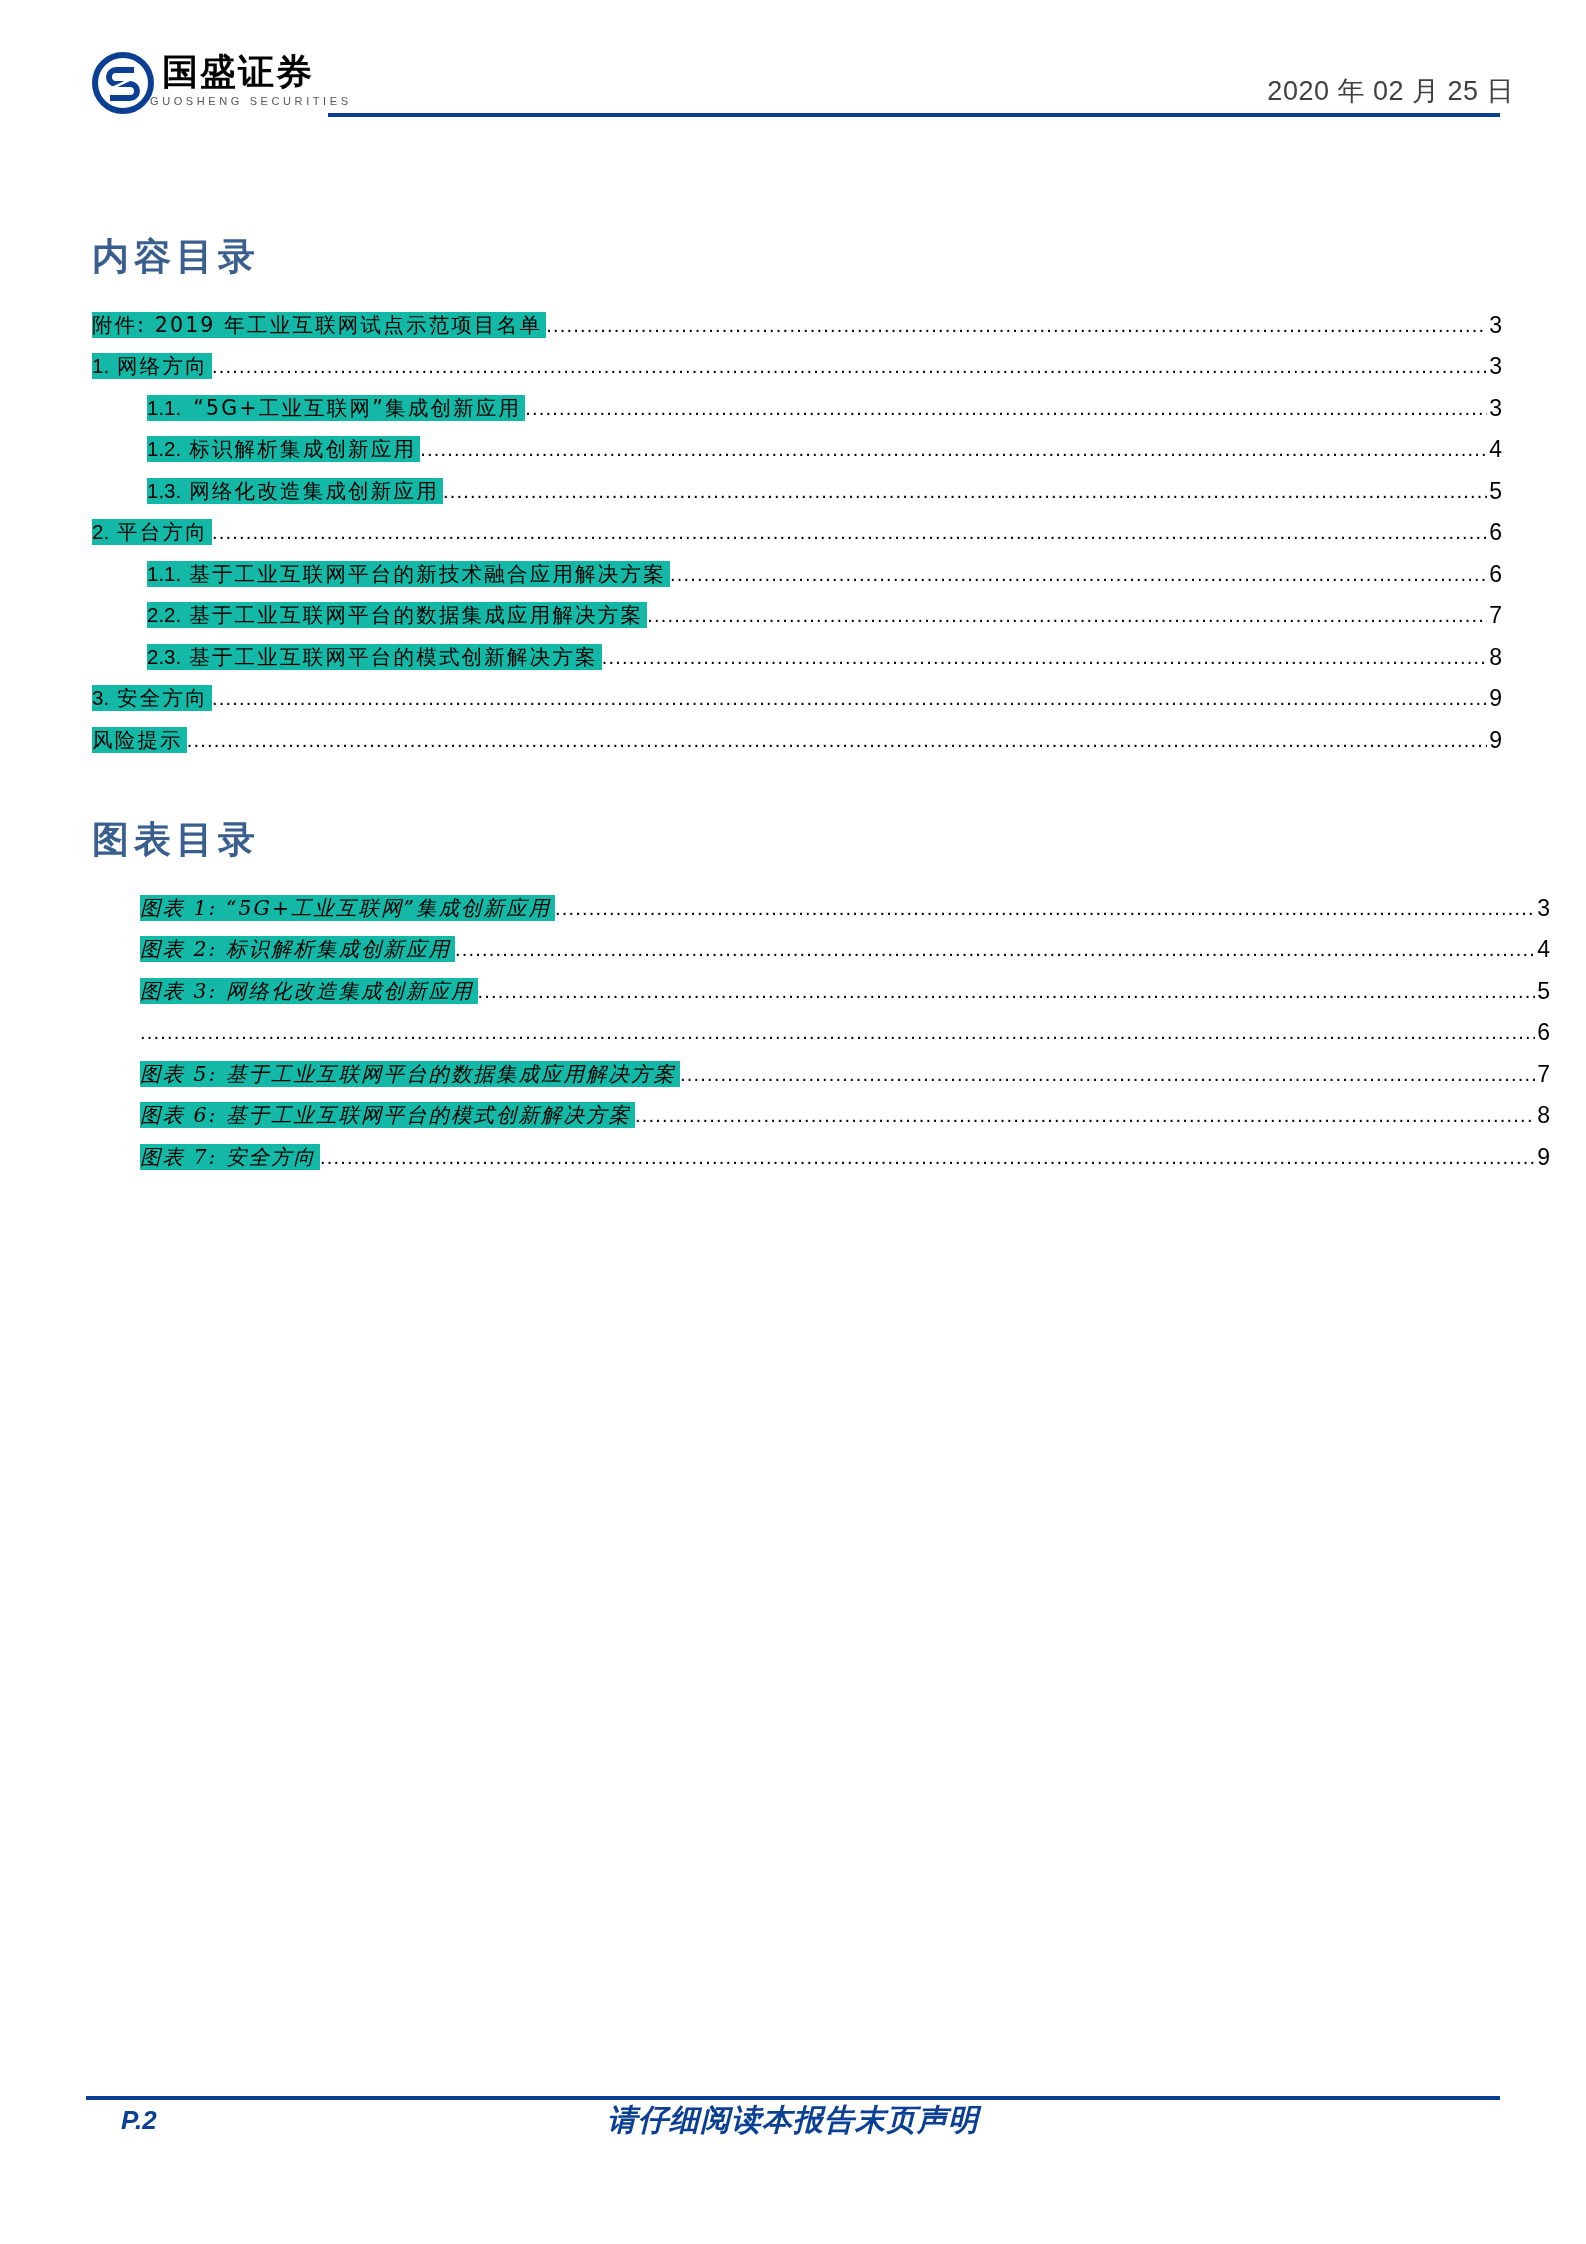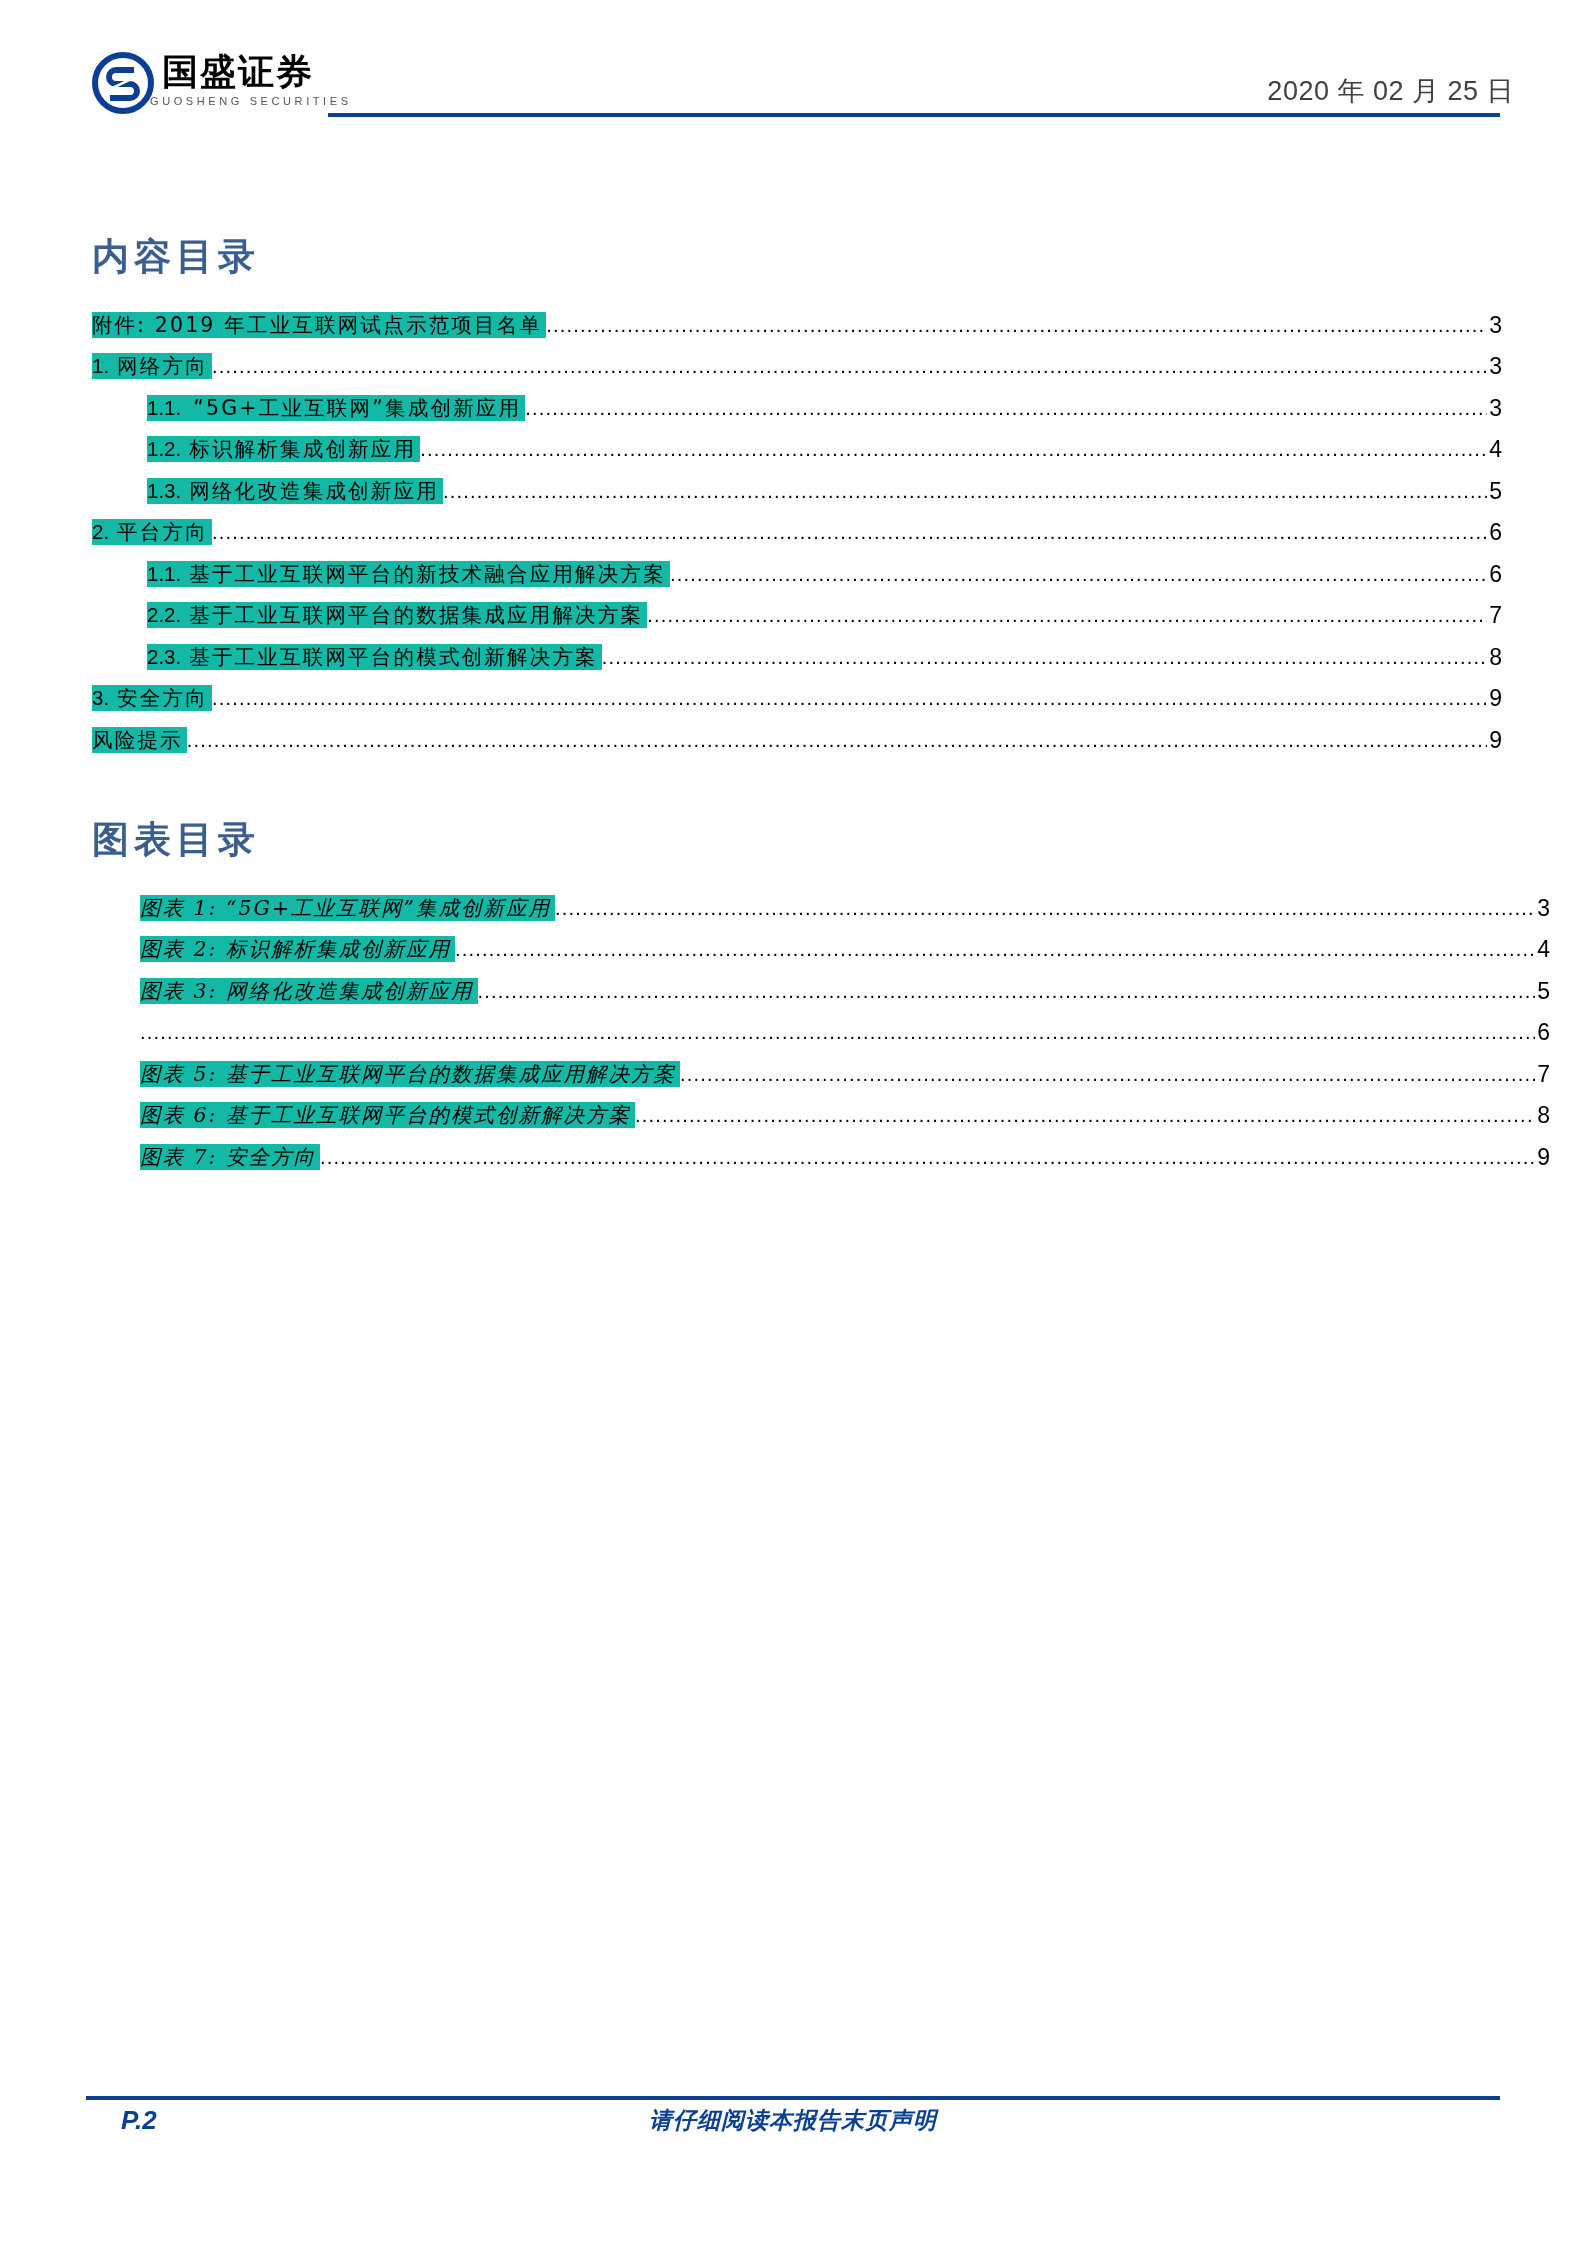--- a/index.html
+++ b/index.html
@@ -23,21 +23,21 @@
   .toc-row .dots { flex:1; overflow:hidden; height:26px; position:relative; }
   .toc-row .dots::before { content:"................................................................................................................................................................................................................................................................................"; 
               position:absolute; left:0; top:0; letter-spacing:1.2px; font-family:"Liberation Sans", sans-serif; font-size:20px; }
   .toc-row .page { padding-left:2px; background:#fff; font-family:"Liberation Sans", sans-serif; font-size:23px; }
   .lvl2 { padding-left:55px; }
   .fig .label { font-style:italic; font-family:"DejaVu Serif", serif; letter-spacing:2px; }
   .fig .prefix { font-style:italic; }
   .footer-line { position:absolute; left:86px; top:2096px; width:1414px; height:4px; background:#0a3f93; }
   .footer-page { position:absolute; left:115px; top:2104px; font-size:26px; font-weight:bold; font-style:italic;
                  color:#0a3f93; font-family:"Liberation Sans", sans-serif; line-height:32px;margin-left:6px; }
-  .footer-note { position:absolute; left:0; width:1586px; text-align:center; top:2104px; font-size:23px;
+  .footer-note { position:absolute; left:0; width:1586px; text-align:center; top:2104px; font-size:30px;
                  font-weight:bold; font-style:italic; color:#0a3f93; letter-spacing:1px; line-height:32px; }
 </style>
 </head>
 <body>
 
 <div>
   <svg class="logo" viewBox="0 0 62 62">
     <circle cx="31" cy="31" r="28" fill="none" stroke="#0a3f93" stroke-width="6"></circle>
     <path d="M42 18 H24 a7 7 0 0 0 0 14 H38 a7 7 0 0 1 0 14 H18" fill="none" stroke="#0a3f93" stroke-width="6" stroke-linejoin="round"></path>
     <line x1="12" y1="31" x2="50" y2="31" stroke="#ffffff" stroke-width="2.5" transform="rotate(-25 31 31)"></line>

